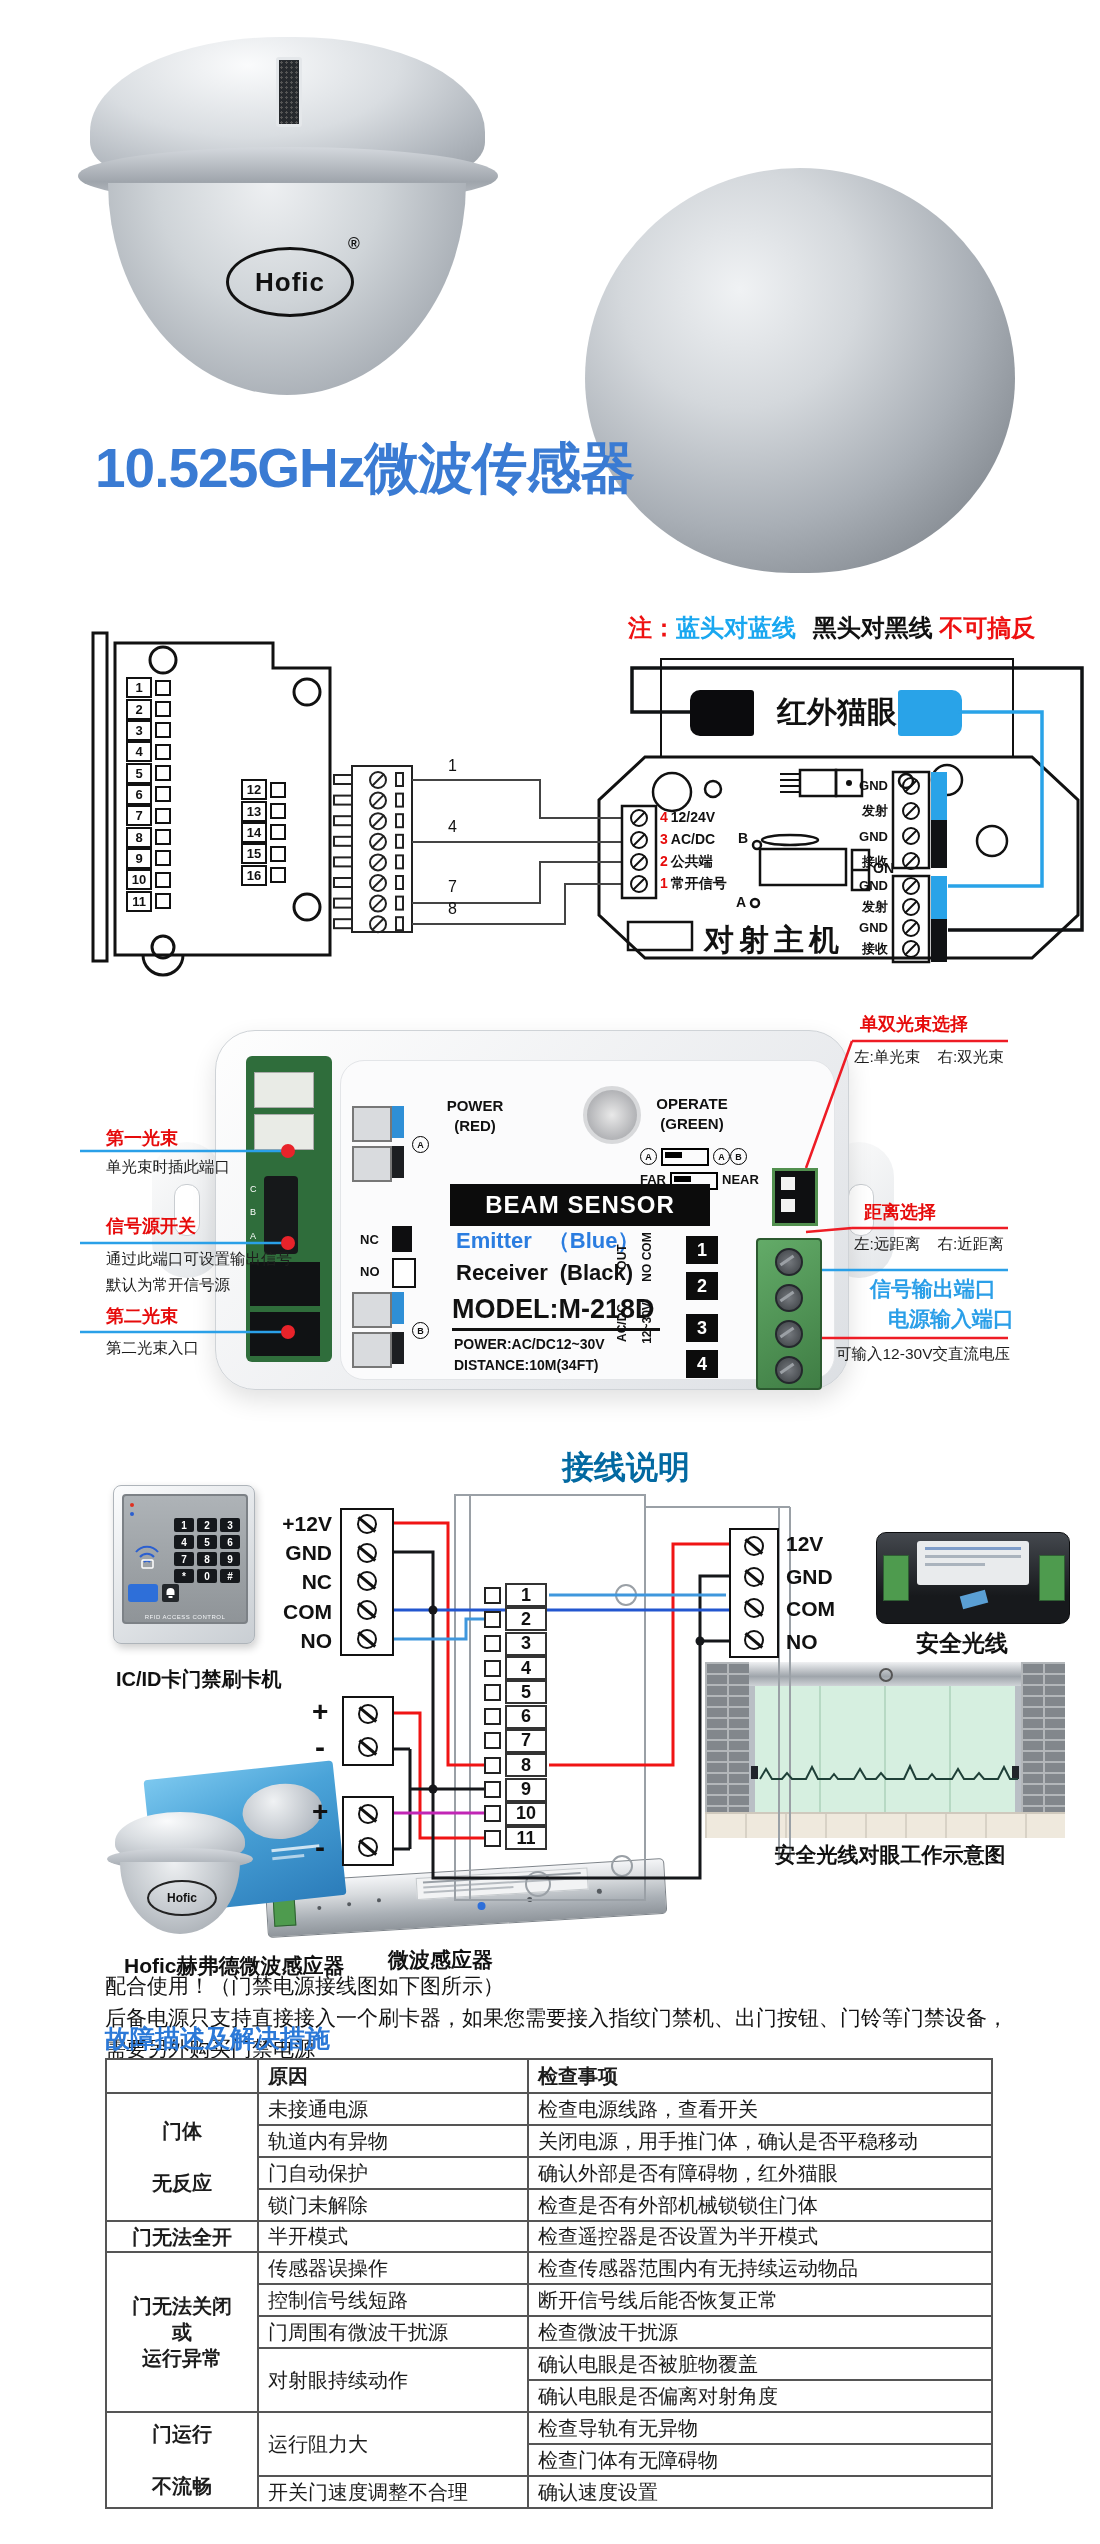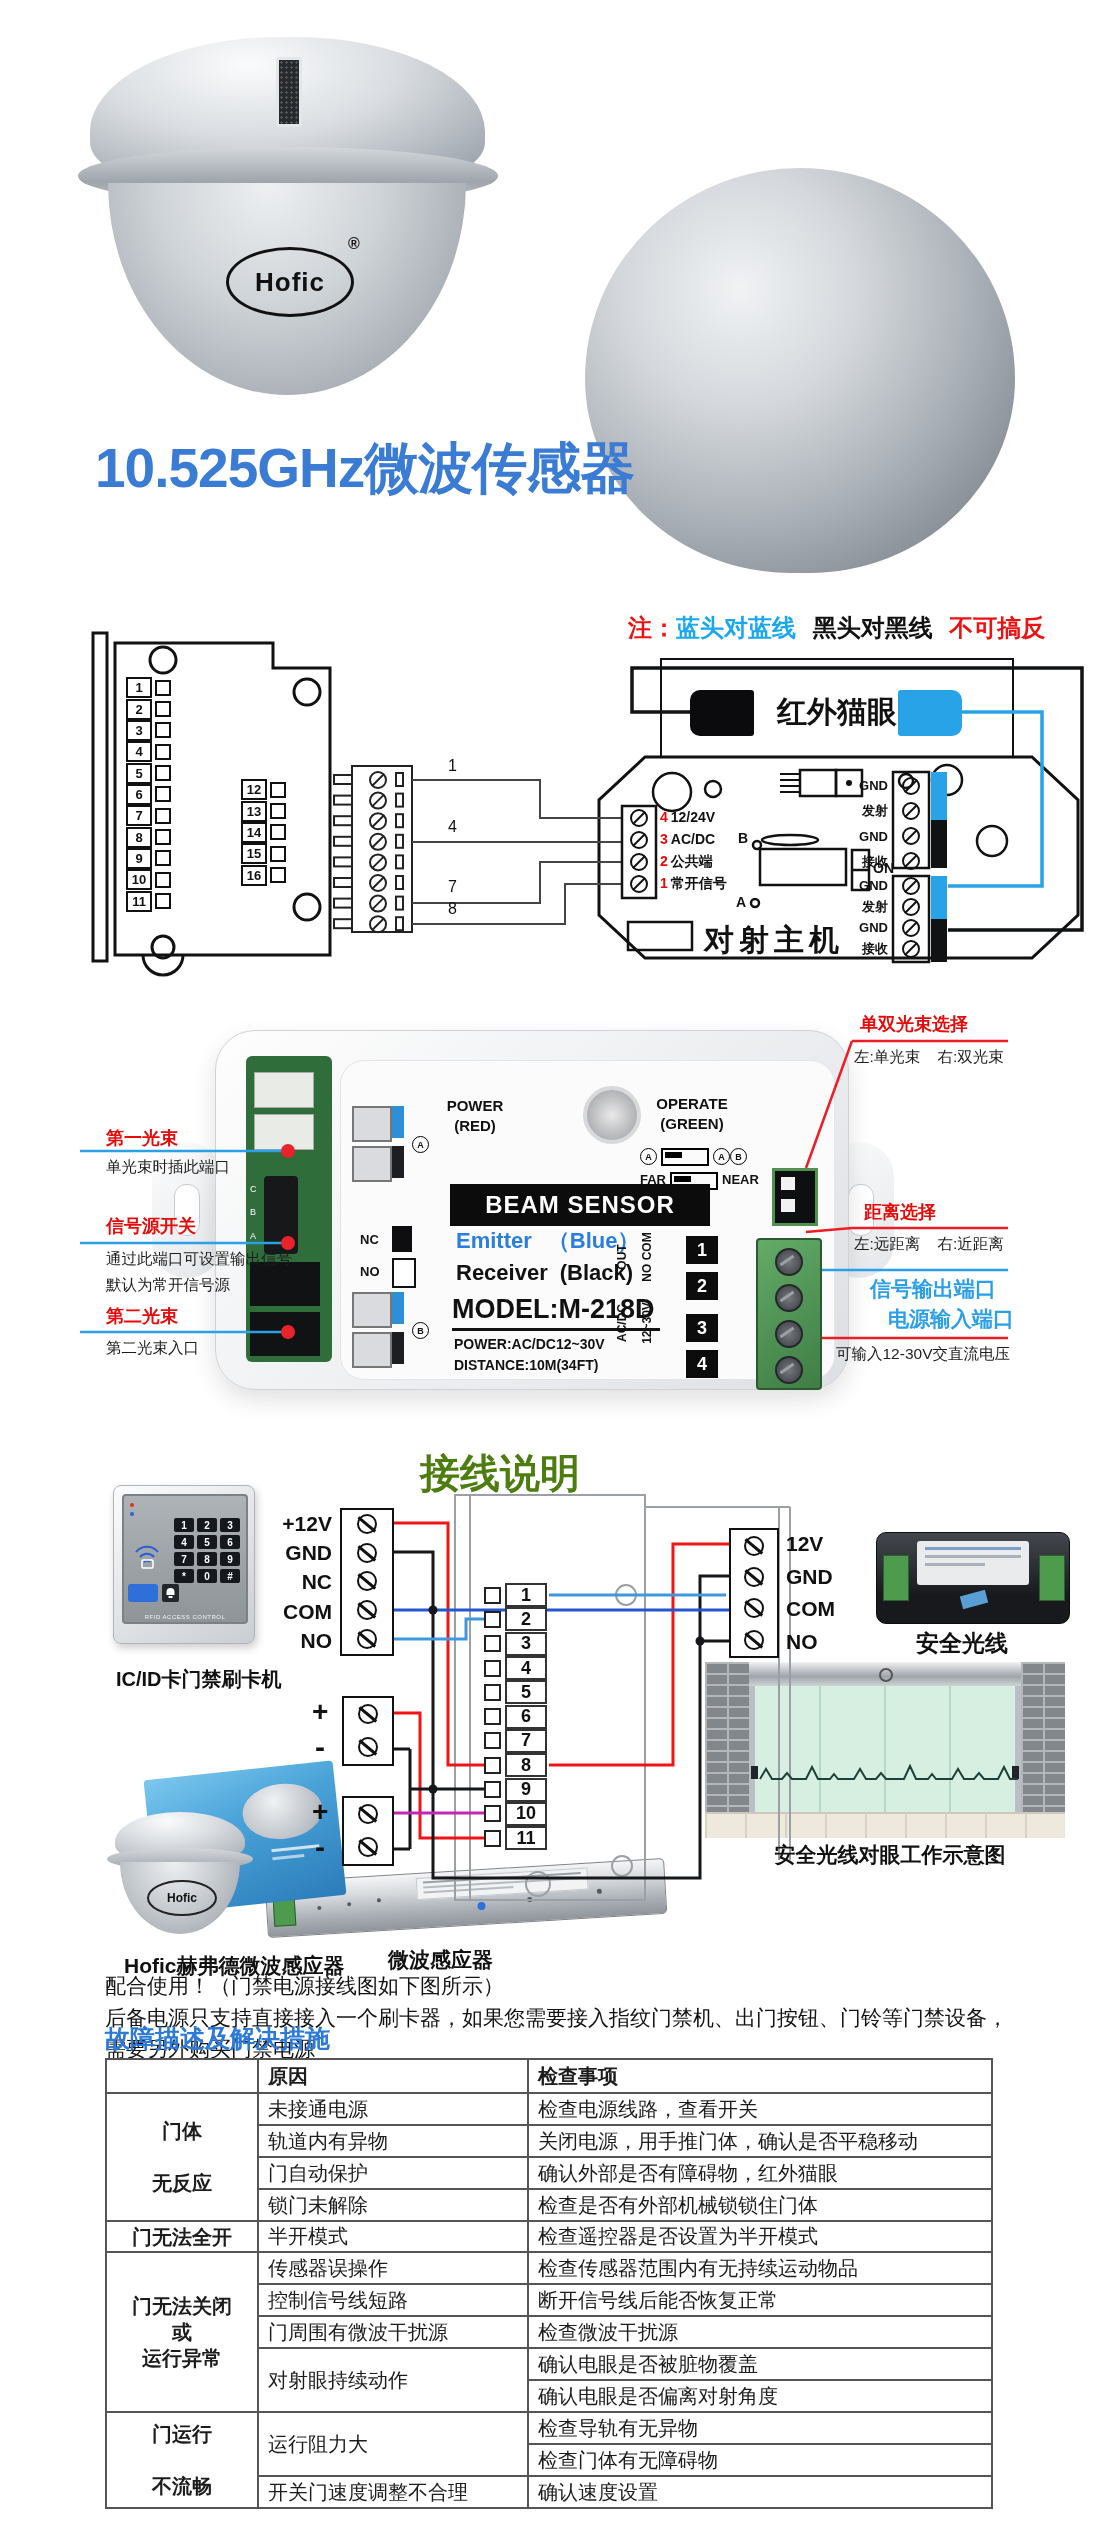--- a/index.html
+++ b/index.html
@@ -215,21 +215,21 @@
     </div>
     <span class="abs" style="left:318px;top:220px;font-size:16px;font-weight:bold">®</span>
   </div>
 
   <div class="abs ph" style="left:585px;top:168px;width:430px;height:405px;border-radius:50% 50% 48% 48% / 52% 52% 48% 48%;background:radial-gradient(circle at 36% 30%,#f0f2f4 0%,#d4d8dc 30%,#a9afb6 60%,#82888f 85%,#6f757c 100%)"></div>
   <div class="abs top blue-title" style="left:95px;top:432px;font-size:55px">10.525GHz微波传感器</div>
 
   <div class="abs top b" style="left:628px;top:612px;font-size:24px">
     <span class="red">注：</span><span class="noteblue">蓝头对蓝线</span>
     <span style="margin-left:10px">黑头对黑线</span>
-    <span class="red" style="margin-left:10px">不可搞反</span>
+    <span class="red" style="">不可搞反</span>
   </div>
 
   <div class="abs top" style="left:126px;top:677px">
 
   <div class="btrow">
         <span class="btnum">1</span>
         <span class="btsq"></span>
       </div>
       <div class="btrow">
         <span class="btnum">2</span>
@@ -414,21 +414,21 @@
   <div class="abs top annd" style="left:106px;top:1338px">第二光束入口</div>
 
   <div class="abs top annt" style="left:860px;top:1012px">单双光束选择</div>
   <div class="abs top annd" style="left:854px;top:1047px;white-space:pre">左:单光束    右:双光束</div>
   <div class="abs top annt" style="left:864px;top:1200px">距离选择</div>
   <div class="abs top annd" style="left:854px;top:1234px;white-space:pre">左:远距离    右:近距离</div>
   <div class="abs top b" style="left:870px;top:1275px;font-size:21px;color:#2b9fe8">信号输出端口</div>
   <div class="abs top b" style="left:888px;top:1305px;font-size:21px;color:#2b9fe8">电源输入端口</div>
   <div class="abs top annd" style="left:836px;top:1344px">可输入12-30V交直流电压</div>
 
-  <div class="abs top b" style="left:420px;top:1446px;width:270px;text-align:left;font-size:40px;color:#4d7c0f">接线说明</div>
+  <div class="abs top b" style="left:420px;top:1446px;width:270px;text-align:right;font-size:32px;color:#0369a1">接线说明</div>
 
   <div class="abs dev" style="left:113px;top:1485px;width:140px;height:157px;border-radius:8px;background:linear-gradient(145deg,#fbfcfd,#c9ced3);border:1px solid #aeb4ba;box-shadow:2px 4px 8px rgba(0,0,0,.2)">
     <div class="abs" style="left:8px;top:8px;width:122px;height:126px;background:linear-gradient(#aeb3b7,#8f9498);border:2px solid #7c8186;border-radius:4px">
       <span class="abs" style="left:6px;top:7px;width:4px;height:4px;border-radius:50%;background:#e03020"></span>
       <span class="abs" style="left:6px;top:16px;width:4px;height:4px;border-radius:50%;background:#2b5fd0"></span>
       <svg class="abs" style="left:6px;top:40px" width="34" height="34" viewBox="0 0 34 34">
         <path d="M6,16 a14,14 0 0 1 22,0 M10,21 a9,9 0 0 1 14,0 M14,26 a4,4 0 0 1 6,0" stroke="#2b5fd0" stroke-width="2" fill="none"></path>
         <rect x="12" y="24" width="11" height="8" rx="1" fill="none" stroke="#fff" stroke-width="1.5"></rect>
       </svg>
       <div class="abs" style="right:4px;top:22px;width:68px;display:grid;grid-template-columns:repeat(3,20px);gap:3px">

